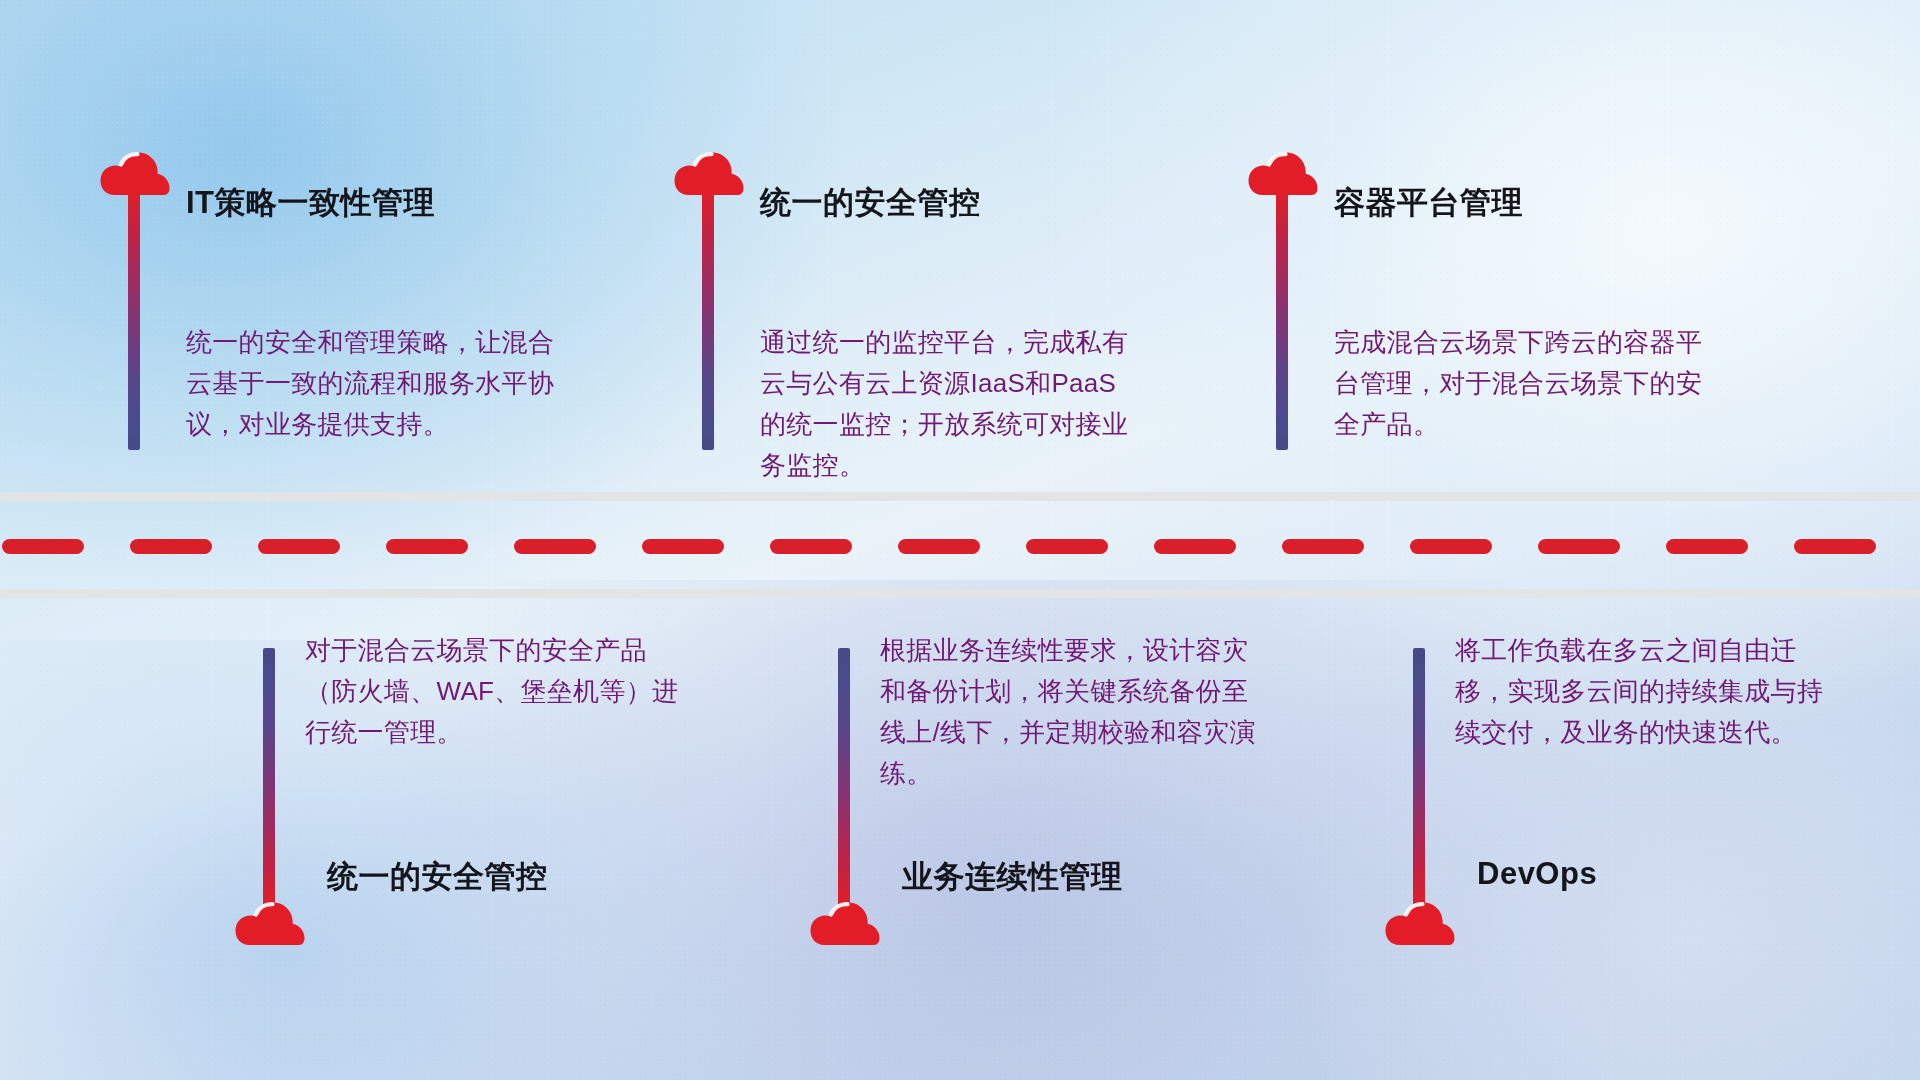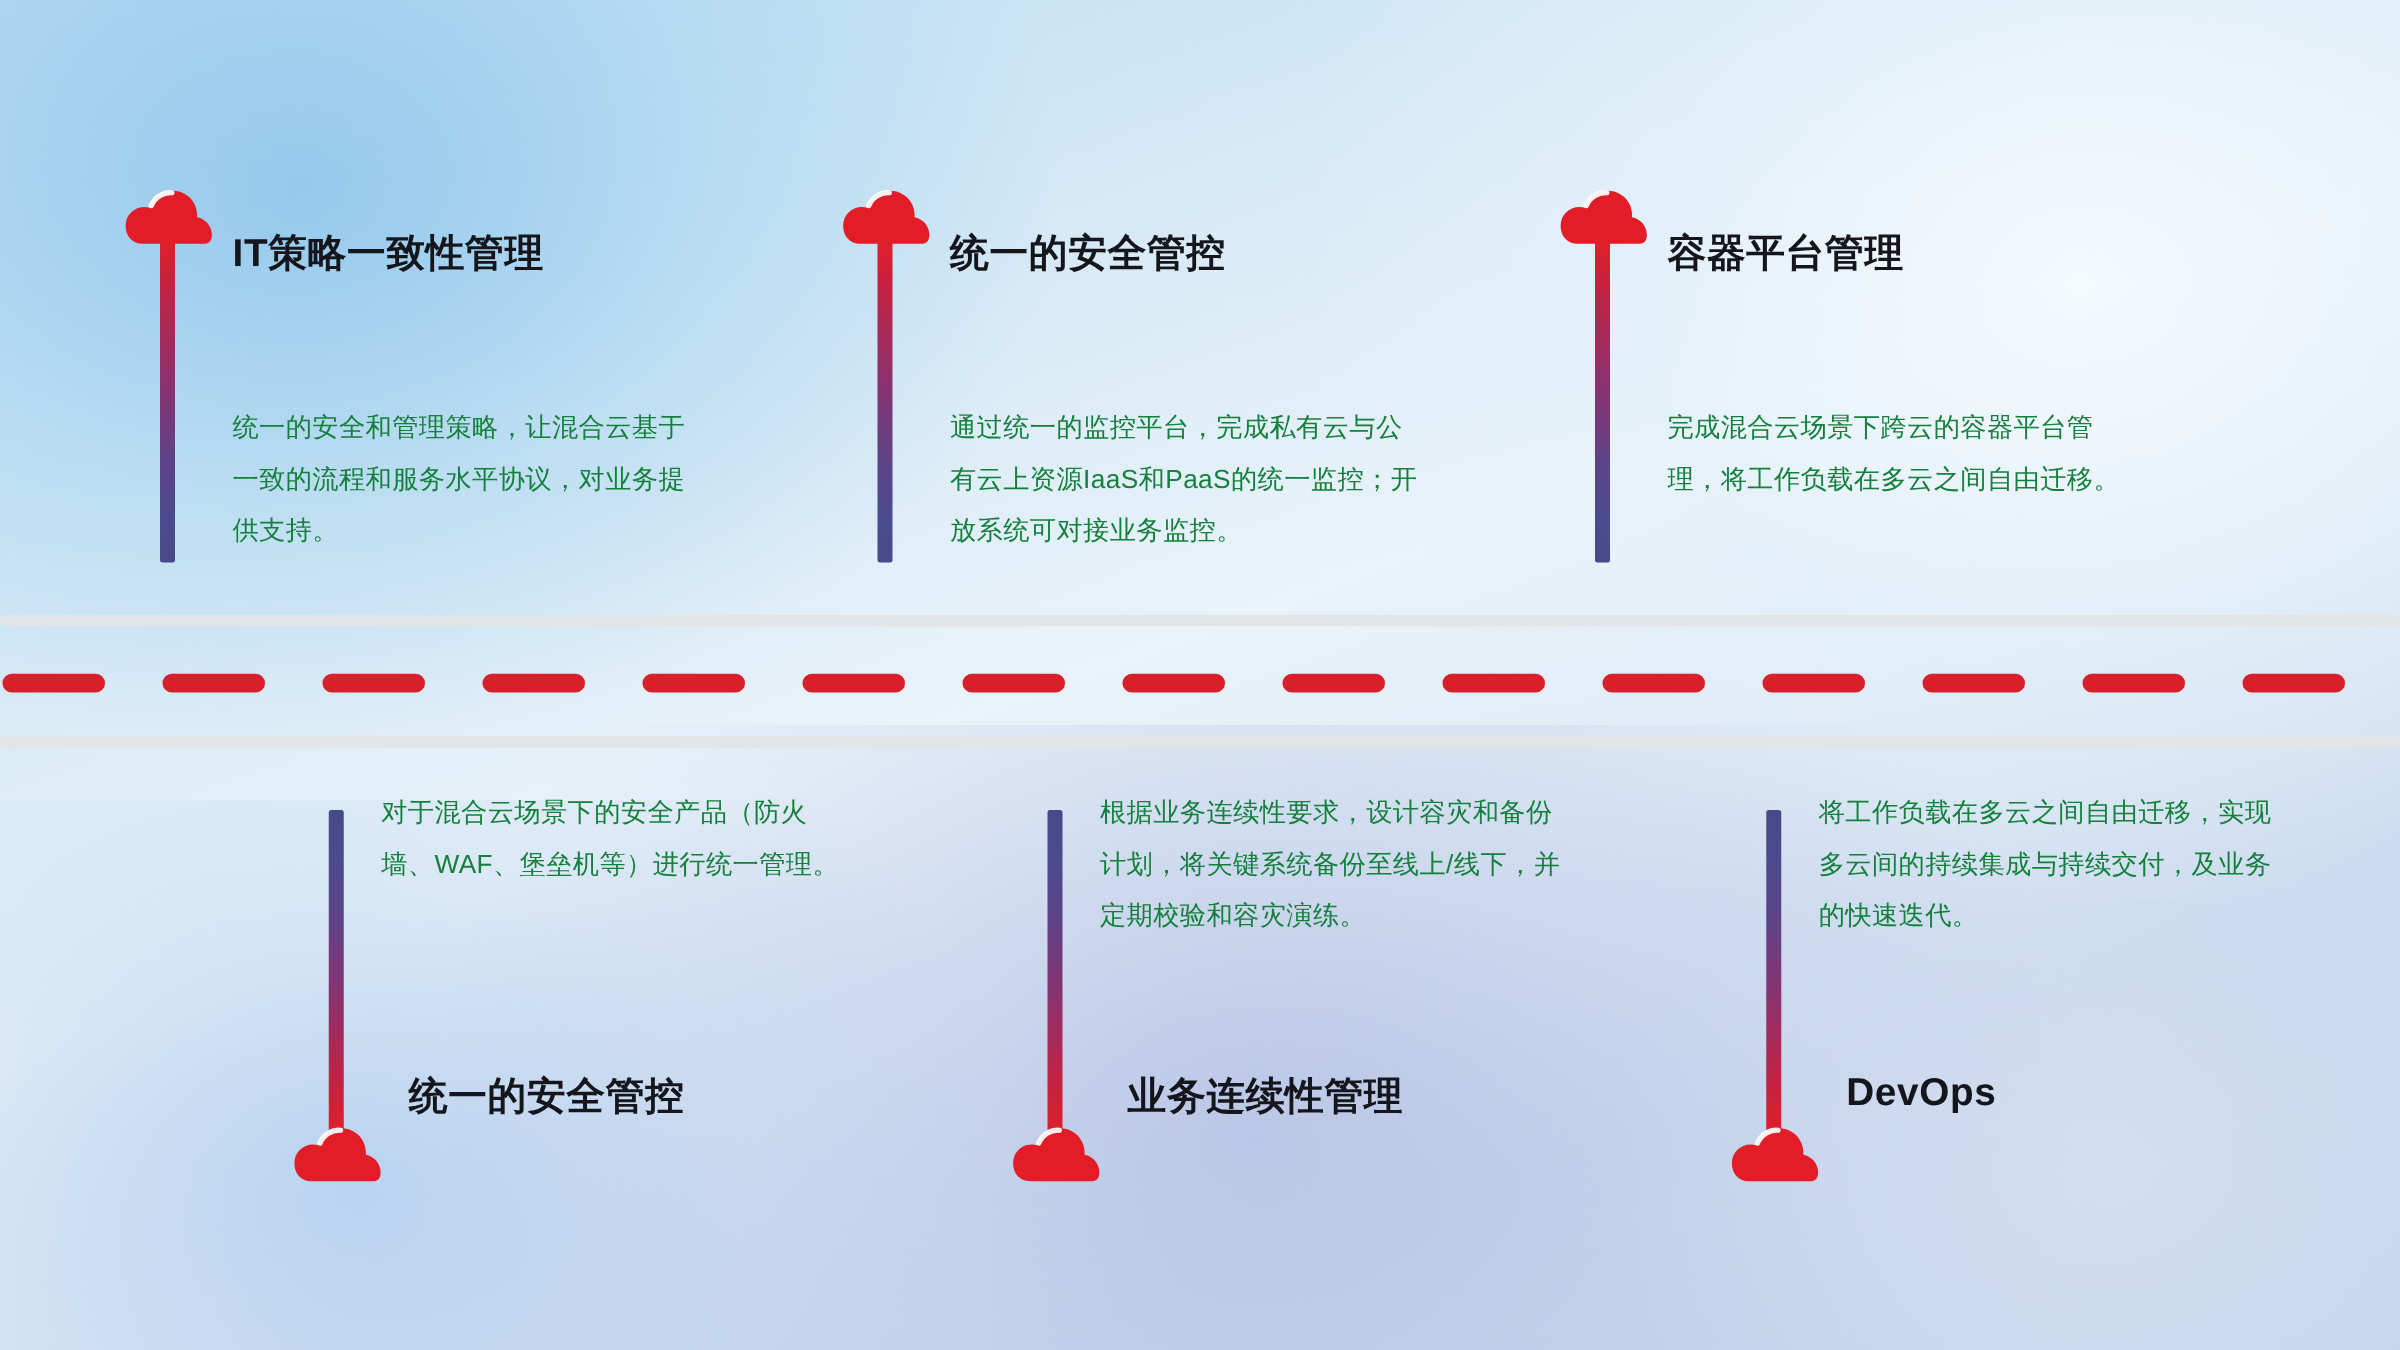--- a/index.html
+++ b/index.html
@@ -172,23 +172,23 @@
     font-weight: 700;
     color: #14161c;
     letter-spacing: 0.5px;
     white-space: nowrap;
   }
   .col-body {
     position: absolute;
     left: 86px;
     top: 172px;
     width: 380px;
-    font-size: 21px;
+    font-size: 26px;
     line-height: 41px;
-    color: #15803d;
+    color: #701a75;
     letter-spacing: 0.3px;
   }
 
   
   .col.bot { top: 618px; }
 
   .marker-bot {
     position: absolute;
     left: 0;
     top: 0;
@@ -278,21 +278,21 @@
     <div class="marker-top">
       <div class="cloud">
         <svg viewBox="0 0 70 48" xmlns="http://www.w3.org/2000/svg">
           <path d="M14.5 45 C5.5 45 0.5 38.5 0.5 30.5 C0.5 22 7 15.5 15.5 15.5 C17 15.5 18.5 15.7 19.8 16.1 C22.2 8.2 29.6 2.5 38.3 2.5 C49 2.5 57.7 11.2 57.7 21.9 C57.7 22.6 57.7 23.2 57.6 23.8 C64.4 25 69.5 30.9 69.5 38 C69.5 42 67.6 45 64 45 Z" fill="#e21d28"></path>
           <path d="M21 14.5 C24 7.5 30.5 3.8 37.5 4.2" stroke="#ffffff" stroke-width="4.2" stroke-linecap="round" fill="none" opacity="0.92"></path>
         </svg>
       </div>
       <div class="stem down"></div>
     </div>
     <div class="col-title">容器平台管理</div>
-    <div class="col-body">完成混合云场景下跨云的容器平台管理，将工作负载在多云之间自由迁移。</div>
+    <div class="col-body">完成混合云场景下跨云的容器平台管理，对于混合云场景下的安全产品。</div>
   </div>
 
   <div class="col bot" style="left:235px;">
     <div class="marker-bot">
       <div class="stem up"></div>
       <div class="cloud">
         <svg viewBox="0 0 70 48" xmlns="http://www.w3.org/2000/svg">
           <path d="M14.5 45 C5.5 45 0.5 38.5 0.5 30.5 C0.5 22 7 15.5 15.5 15.5 C17 15.5 18.5 15.7 19.8 16.1 C22.2 8.2 29.6 2.5 38.3 2.5 C49 2.5 57.7 11.2 57.7 21.9 C57.7 22.6 57.7 23.2 57.6 23.8 C64.4 25 69.5 30.9 69.5 38 C69.5 42 67.6 45 64 45 Z" fill="#e21d28"></path>
           <path d="M21 14.5 C24 7.5 30.5 3.8 37.5 4.2" stroke="#ffffff" stroke-width="4.2" stroke-linecap="round" fill="none" opacity="0.92"></path>
         </svg>

